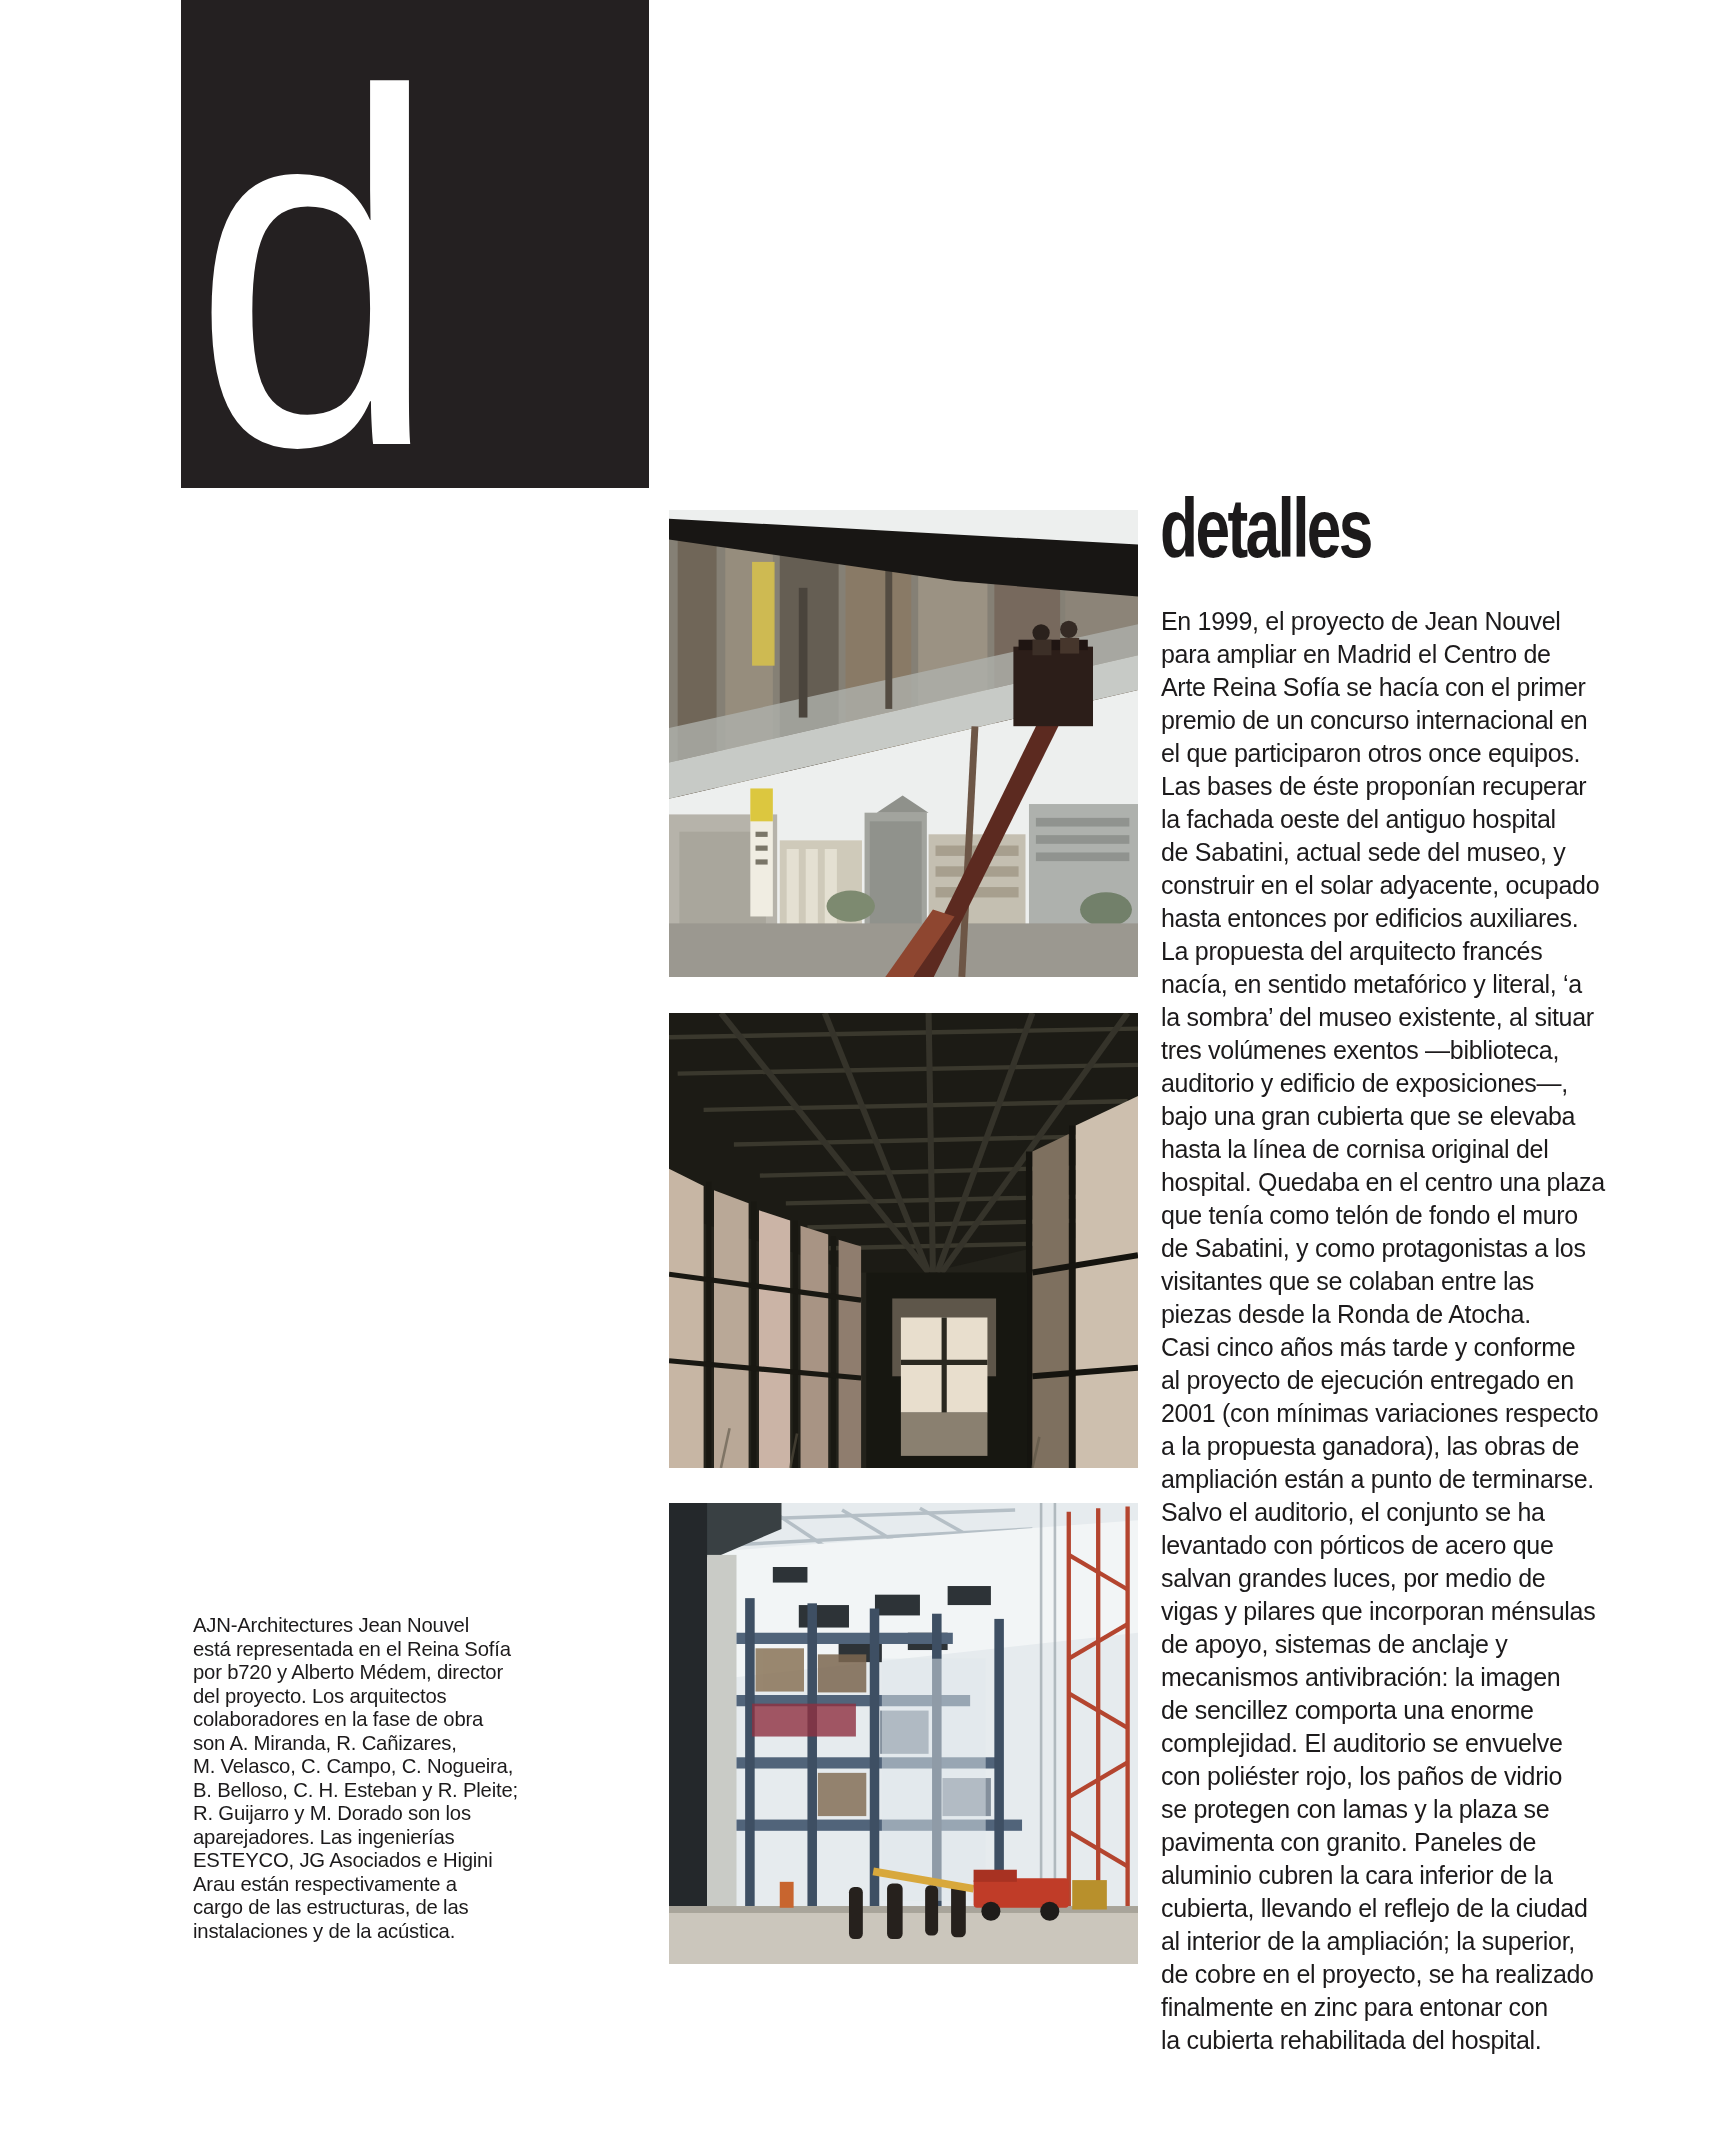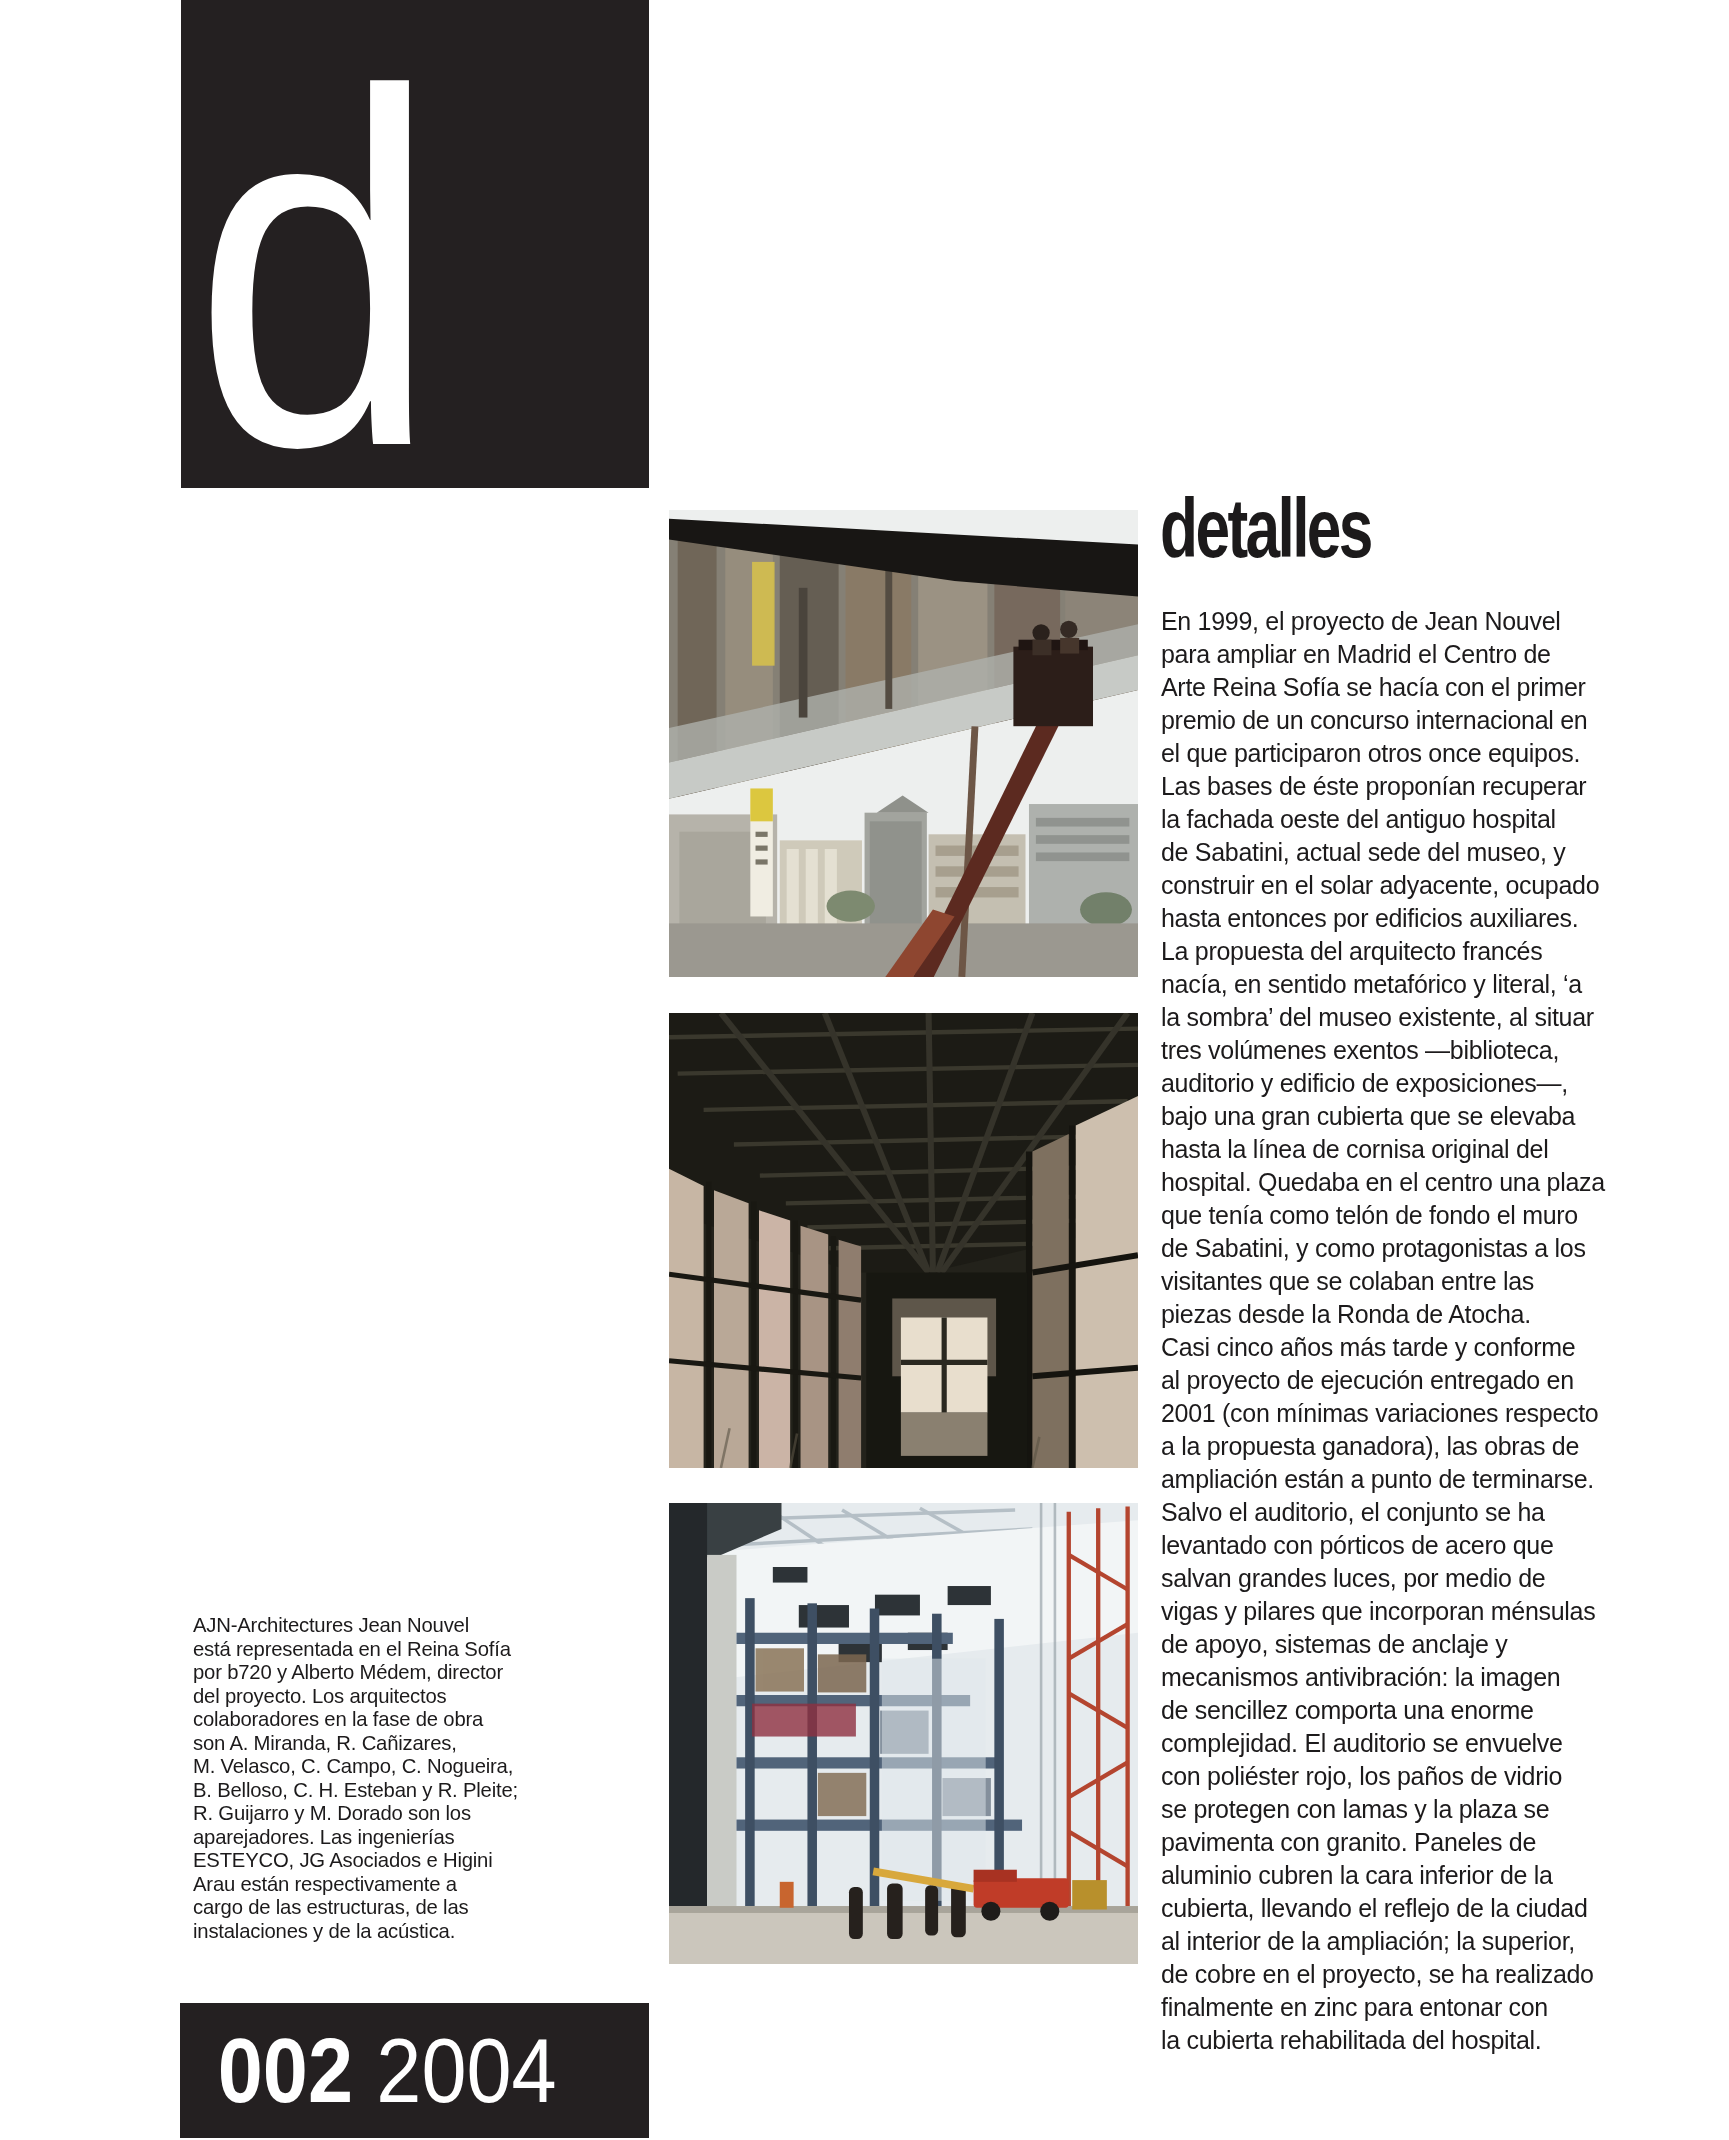--- a/index.html
+++ b/index.html
@@ -327,21 +327,15 @@
 son A. Miranda, R. Cañizares,
 M. Velasco, C. Campo, C. Nogueira,
 B. Belloso, C. H. Esteban y R. Pleite;
 R. Guijarro y M. Dorado son los
 aparejadores. Las ingenierías
 ESTEYCO, JG Asociados e Higini
 Arau están respectivamente a
 cargo de las estructuras, de las
 instalaciones y de la acústica.</div>
 
-  <div class="footer">
-    <div class="footer-inner">
-      <span class="issue">002</span>
-      <span class="year">2004</span>
-    </div>
-  </div>
 
 </div>
 
 
 </body></html>

